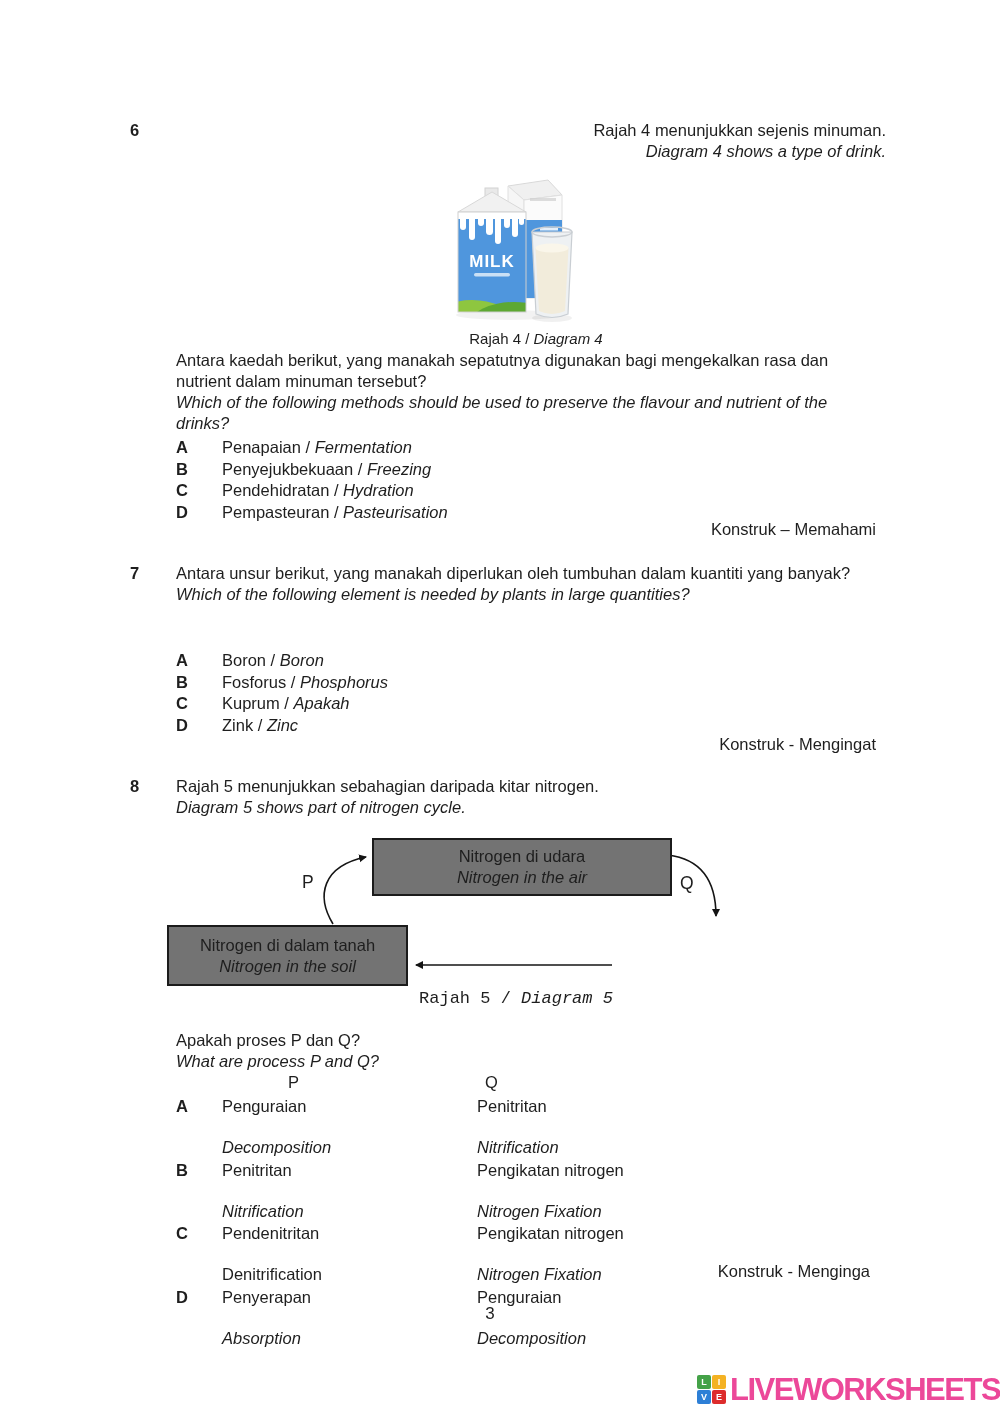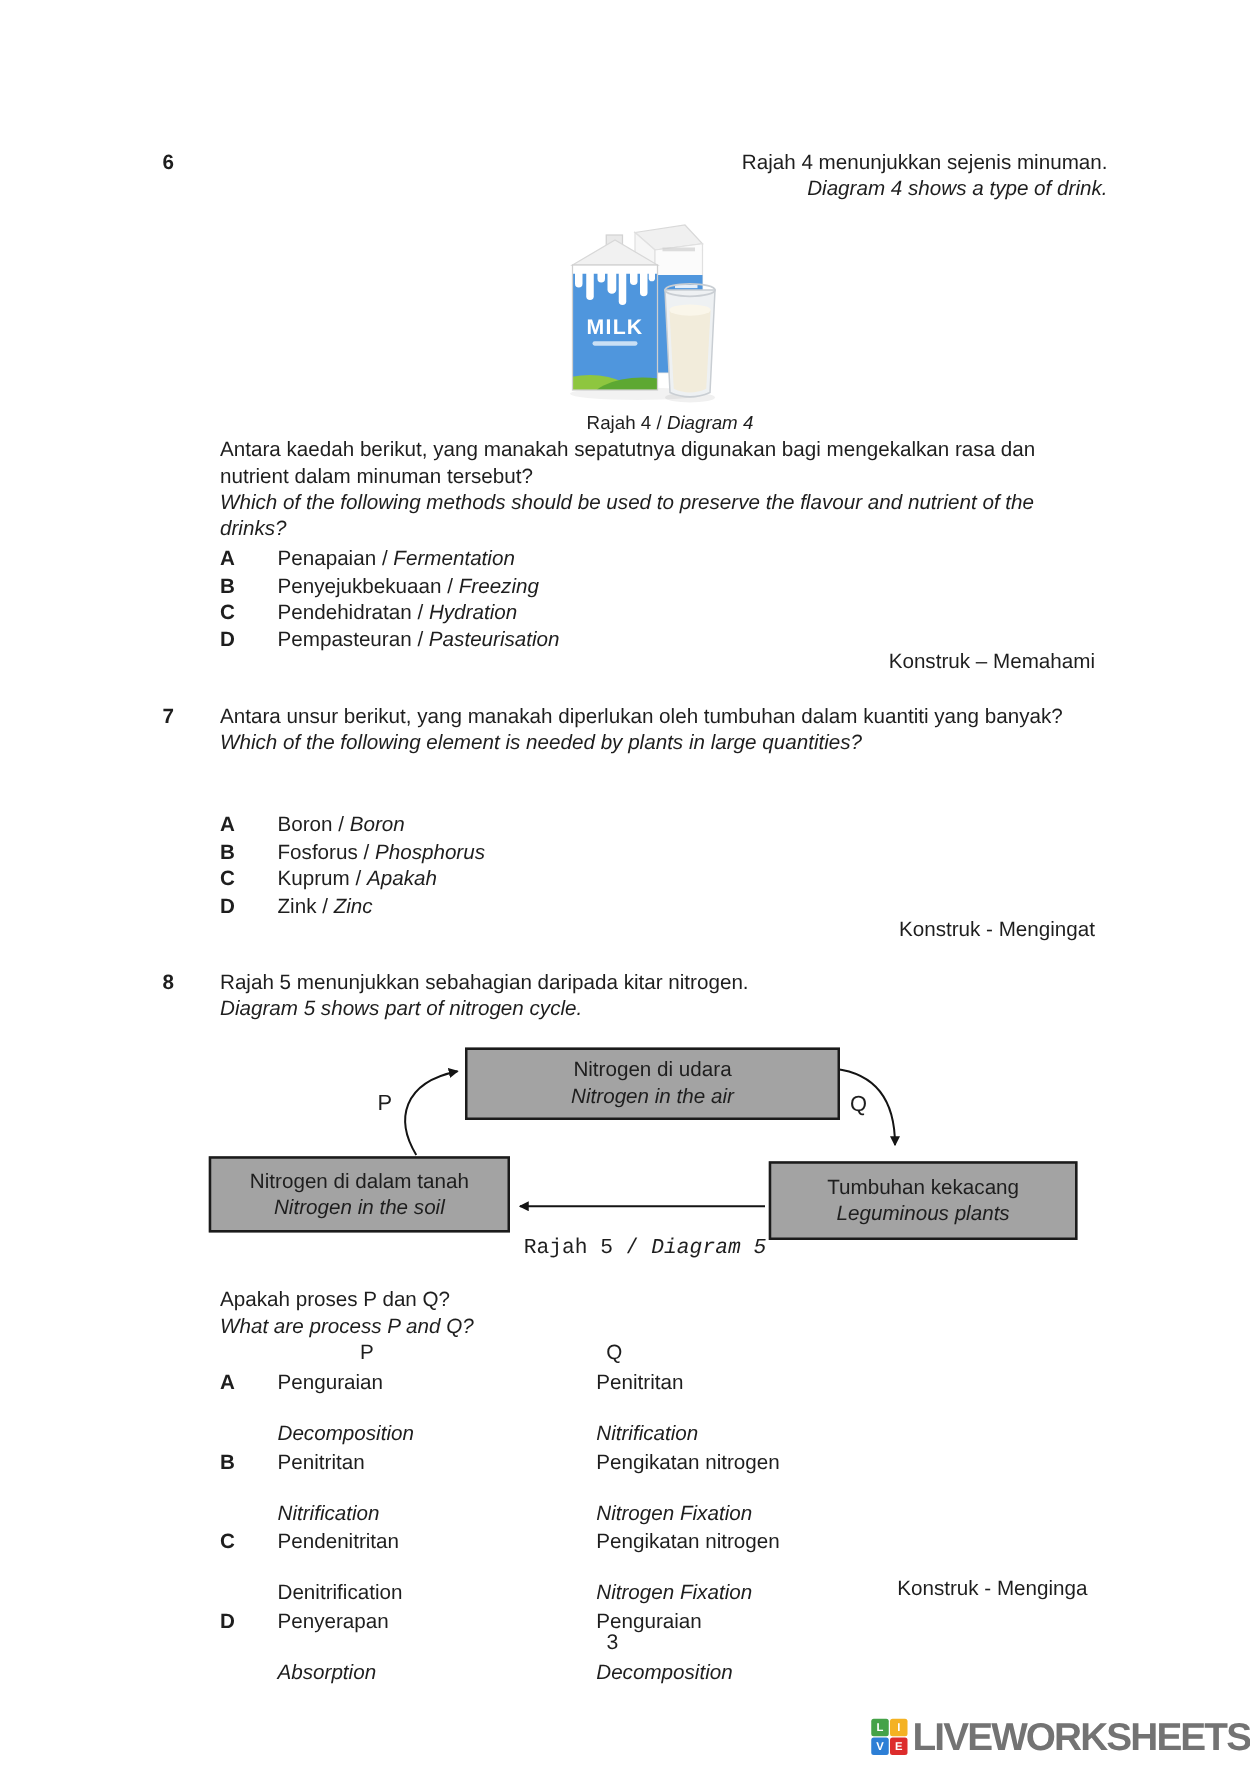--- a/index.html
+++ b/index.html
@@ -14,21 +14,21 @@
   .right { text-align:right; }
   .sep { white-space:pre; }
   em { font-style:italic; }
   .blockline { display:block; }
 
   .opt-row { display:flex; margin-bottom:0.5px; }
   .opt-letter { width:46px; flex:none; font-weight:bold; }
 
   
   .dbox {
-    position:absolute; border:2px solid #1b1b1b; background:#a3a3a3;
+    position:absolute; border:2px solid #1b1b1b; background:#737373;
     display:flex; flex-direction:column; justify-content:center; text-align:center;
   }
   .plabel { position:absolute; font-size:17.5px; }
 
   
   .q8-row { display:flex; margin-bottom:1.5px; }
   .q8-p { width:255px; flex:none; }
   .q8-q { flex:1; }
   .ms-block { display:block; }
   .en-block { display:block; font-style:italic;margin-top:20px; }
@@ -39,21 +39,21 @@
   .lw-tiles { display:grid; grid-template-columns:14px 14px; grid-auto-rows:14px; gap:1px; }
   .tile {
     display:flex; align-items:center; justify-content:center;
     color:#fff; font-weight:bold; font-size:9px; line-height:9px; border-radius:2px;
   }
   .t-l { background:#44a248; }
   .t-i { background:#f4b223; }
   .t-v { background:#2d7fd6; }
   .t-e { background:#dd2c2c; }
   .lw-text {
-    font-size:31px; font-weight:bold; color:#737373; letter-spacing:-1.5px;
+    font-size:31px; font-weight:bold; color:#ec4899; letter-spacing:-1.5px;
     line-height:31px; margin-left:4px; white-space:nowrap;
   }
 </style>
 </head>
 <body>
 
 <div class="page">
 
   <div class="abs b" style="left:130px; top:120px;">6</div>
   <div class="abs" style="left:176px; top:120px; width:710px;text-align:right;">
@@ -187,24 +187,20 @@
   </svg>
 
   <div class="dbox" style="left:372px; top:838px; width:296px; height:54px;">
     <span>Nitrogen di udara</span>
     <em>Nitrogen in the air</em>
   </div>
   <div class="dbox" style="left:167px; top:925px; width:237px; height:57px;">
     <span>Nitrogen di dalam tanah</span>
     <em>Nitrogen in the soil</em>
   </div>
-  <div class="dbox" style="left:615px; top:929px; width:243px; height:59px;">
-    <span>Tumbuhan kekacang</span>
-    <em>Leguminous plants</em>
-  </div>
   <div class="abs plabel" style="left:302px; top:872px;">P</div>
   <div class="abs plabel" style="left:680px; top:873px;">Q</div>
 
   <div class="abs center" style="left:366px; top:988px; width:300px; font-size:17px;font-family:Liberation Mono, monospace;">
     <span>Rajah 5</span><span class="sep"> / </span><em>Diagram 5</em>
   </div>
 
   <div class="abs" style="left:176px; top:1030px; width:705px;">
     <span class="blockline">Apakah proses P dan Q?</span>
     <em class="blockline">What are process P and Q?</em>

